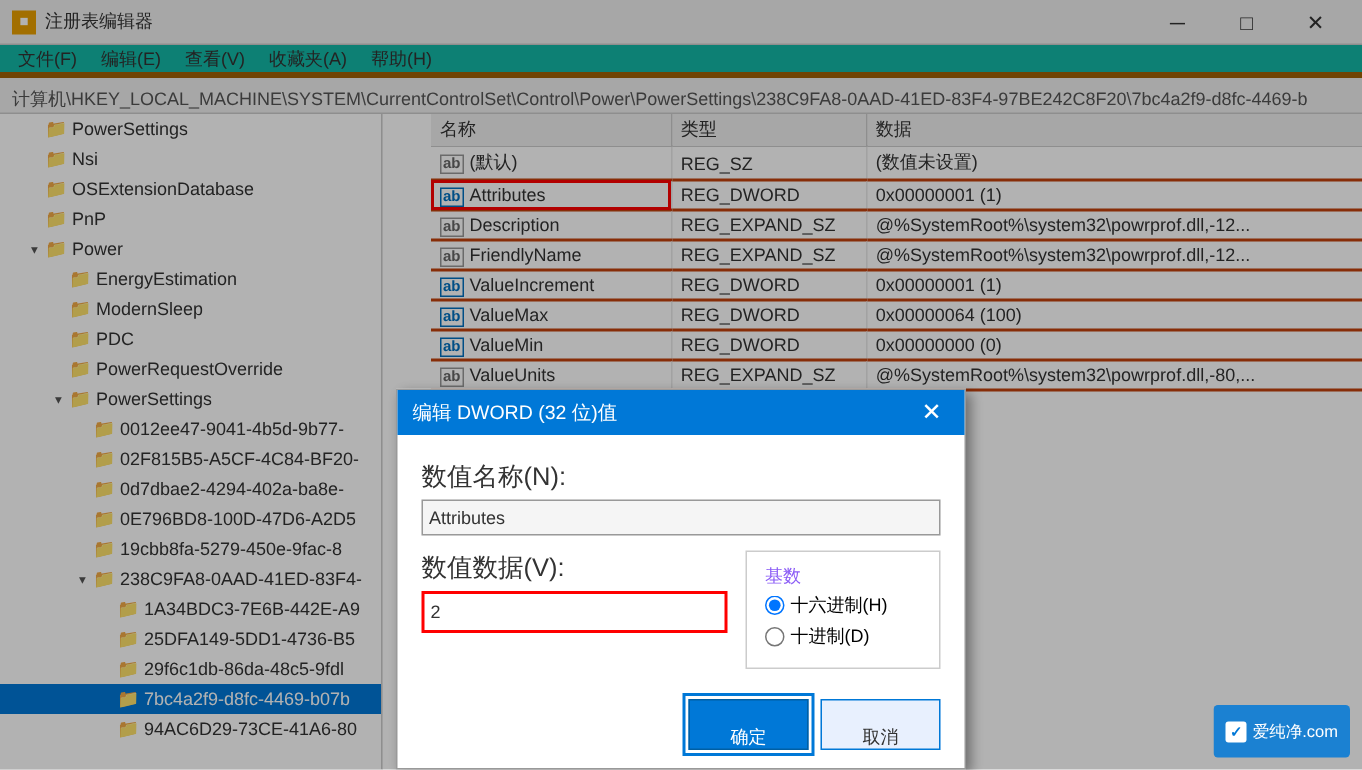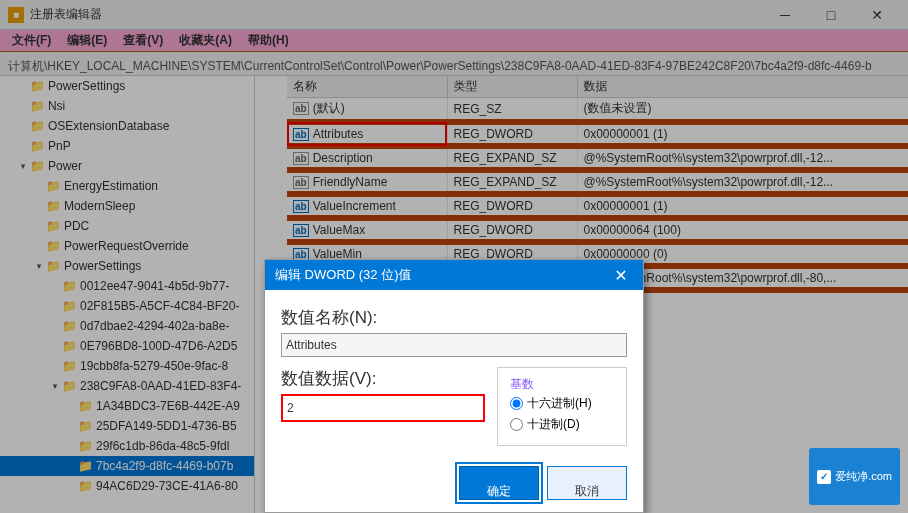--- a/index.html
+++ b/index.html
@@ -34,27 +34,26 @@
       width: 46px; height: 30px;
       border: none; background: transparent;
       cursor: pointer;
       font-size: 14px;
       display: flex; align-items: center; justify-content: center;
       color: #333;
     }
 
     
     .menu-bar {
-      background: #f9a8d4;
+      background: #14b8a6;
       height: 22px;
       display: flex;
       align-items: center;
       padding: 0 4px;
-      border-bottom: 1px solid #a16207;
-      font-weight: bold;
+      border-bottom: 4px solid #a16207;
     }
     .menu-item {
       padding: 2px 8px;
       cursor: pointer;
       font-size: 12px;
       color: #333;
     }
 
     
     .address-bar {
@@ -129,21 +128,21 @@
       border-right: 1px solid #ccc;
       padding: 2px 6px;
       text-align: left;
       font-weight: normal;
       color: #333;
       position: sticky;
       top: 0;
       z-index: 1;
     }
     .reg-table td {
-      border-bottom: 6px solid #c2410c;
+      border-bottom: 2px solid #c2410c;
       border-right: 1px solid #e8e8e8;
       padding: 2px 6px;
       color: #333;
       white-space: nowrap;
     }
 
     .reg-icon { margin-right: 4px; }
 
     
     .reg-table tr.highlighted td:first-child {
@@ -273,21 +272,21 @@
       outline-offset: 2px;
     }
 
     
     .watermark {
       position: fixed;
       bottom: 8px;
       right: 8px;
       background: rgba(0,120,215,0.85);
       color: white;
-      padding: 21px 8px;
+      padding: 10px 8px;
       font-size: 11px;
       border-radius: 3px;
       display: flex; align-items: center; gap: 4px;
       z-index: 200;
     }
     .watermark-icon {
       width: 14px; height: 14px;
       background: white;
       border-radius: 2px;
       display: flex; align-items: center; justify-content: center;

